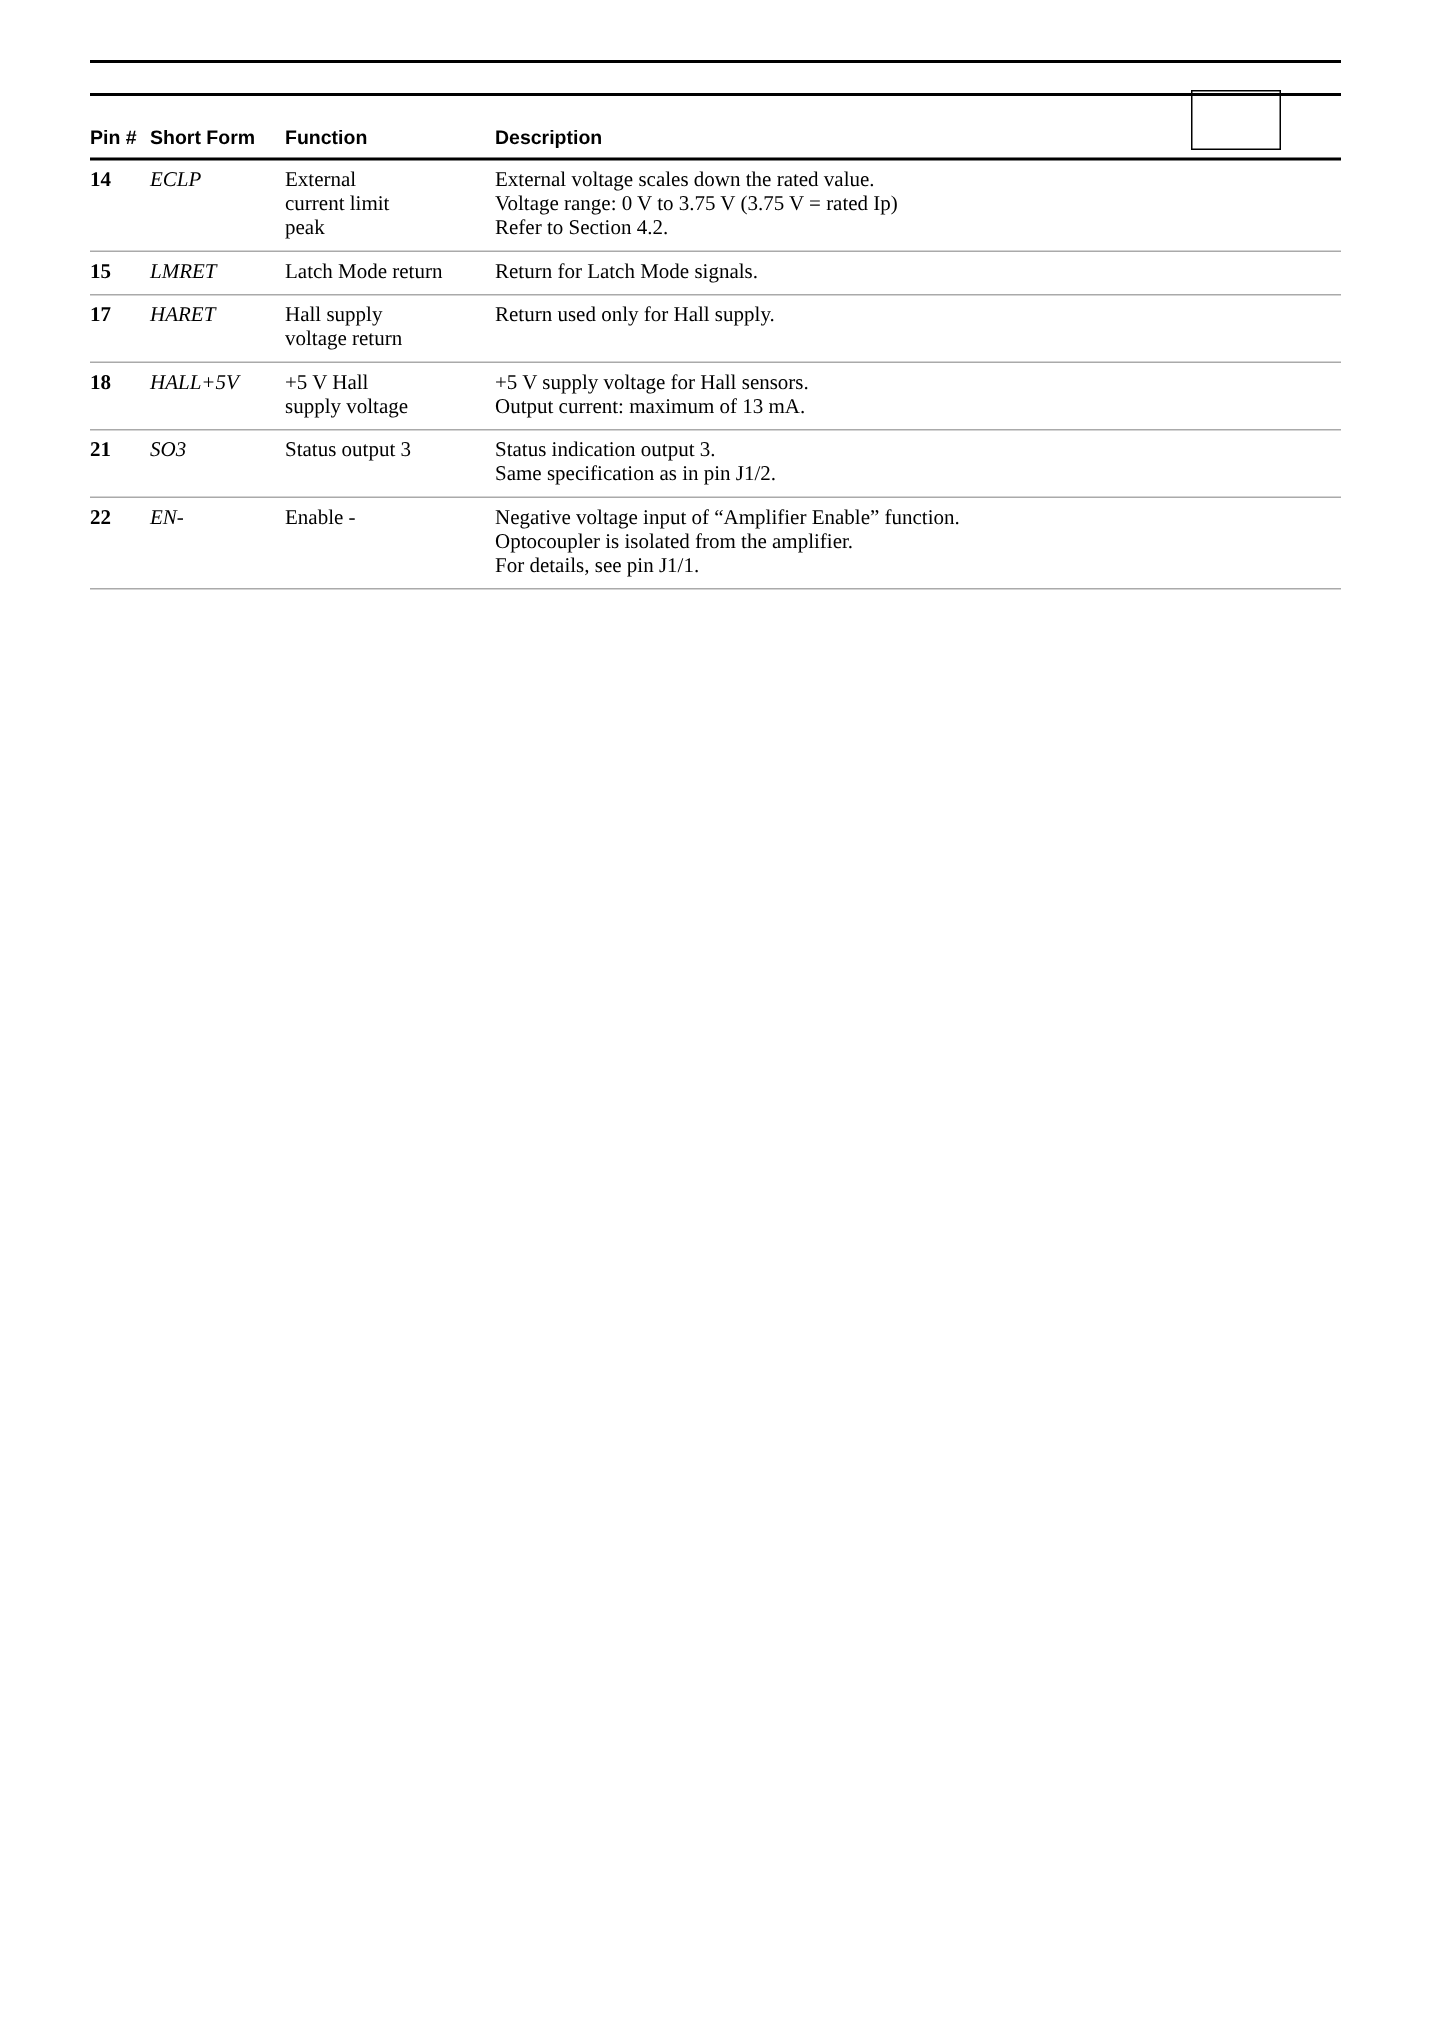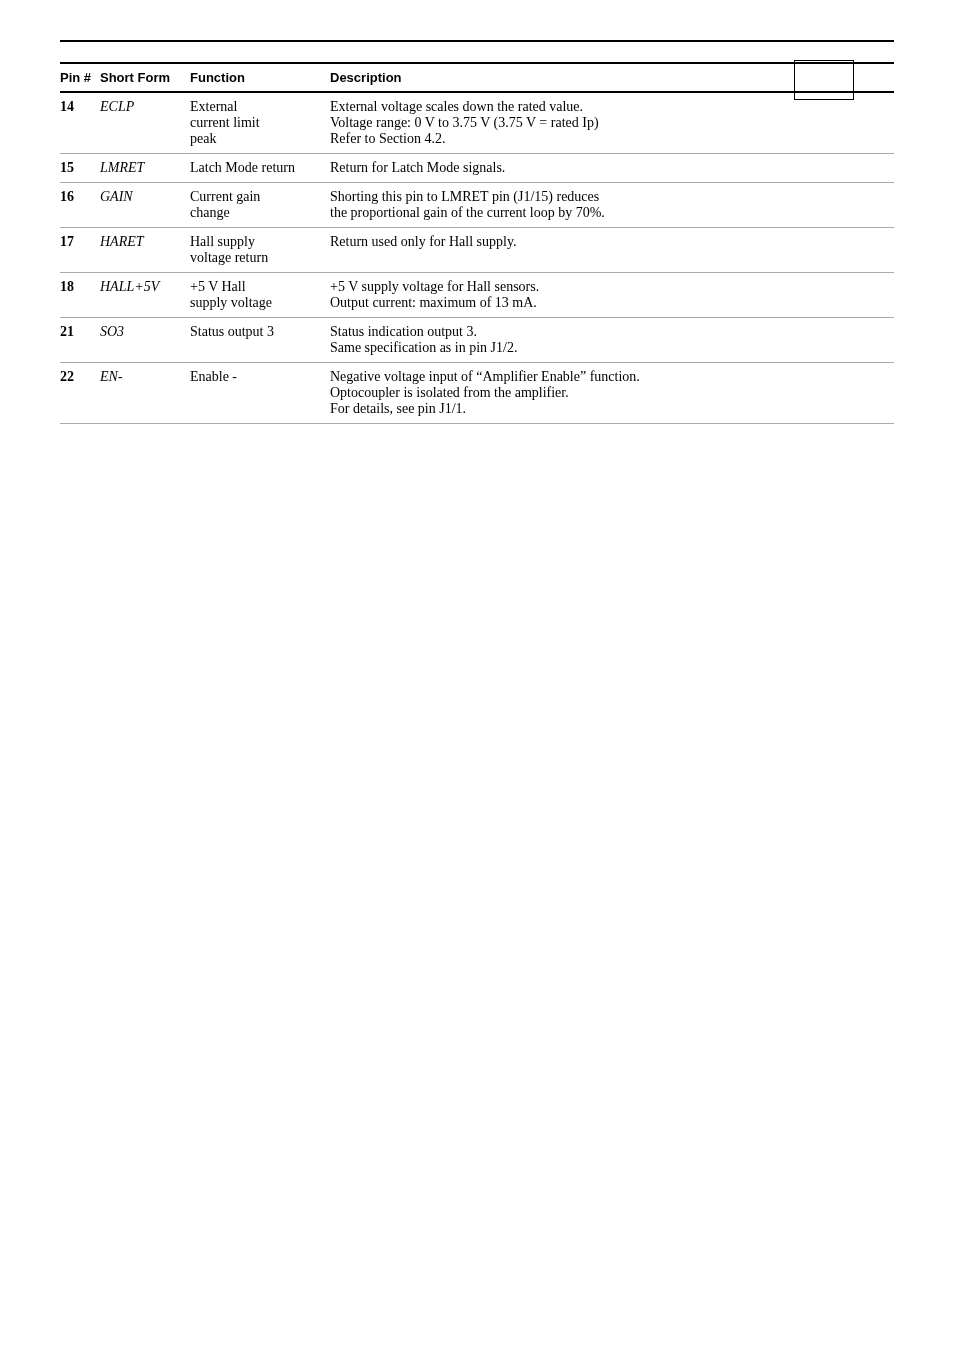--- a/index.html
+++ b/index.html
@@ -30,21 +30,21 @@
       border-collapse: collapse;
     }
     thead tr {
       border-top: 2px solid #000;
       border-bottom: 2px solid #000;
     }
     thead th {
       font-weight: bold;
       font-family: Arial, Helvetica, sans-serif;
       font-size: 13px;
-      padding: 6px 8px 6px 0;
+      padding: 20px 8px 6px 0;
       text-align: left;
       vertical-align: bottom;
     }
     tbody tr {
       border-bottom: 1px solid #aaa;
     }
     tbody td {
       padding: 6px 8px 6px 0;
       vertical-align: top;
       font-size: 14px;
@@ -99,32 +99,20 @@
         </tr>
         <tr>
           <td class="pin">15</td>
           <td class="shortform">LMRET</td>
           <td class="function">Latch Mode return</td>
           <td class="description">
             <span class="desc-line">Return for Latch Mode signals.</span>
           </td>
         </tr>
         <tr>
-          <td class="pin">16</td>
-          <td class="shortform">GAIN</td>
-          <td class="function">
-            <span class="desc-line">Current gain</span>
-            <span class="desc-line">change</span>
-          </td>
-          <td class="description">
-            <span class="desc-line">Shorting this pin to LMRET pin (J1/15) reduces</span>
-            <span class="desc-line">the proportional gain of the current loop by 70%.</span>
-          </td>
-        </tr>
-        <tr>
           <td class="pin">17</td>
           <td class="shortform">HARET</td>
           <td class="function">
             <span class="desc-line">Hall supply</span>
             <span class="desc-line">voltage return</span>
           </td>
           <td class="description">
             <span class="desc-line">Return used only for Hall supply.</span>
           </td>
         </tr>

